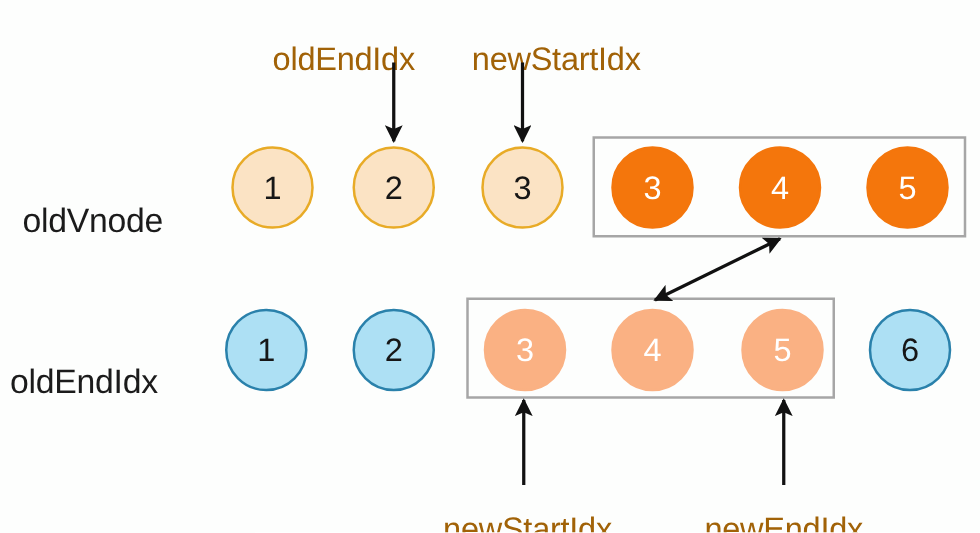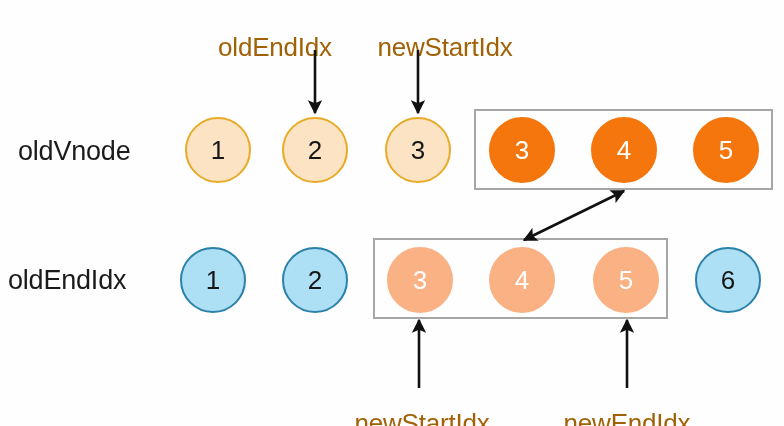--- a/index.html
+++ b/index.html
@@ -19,20 +19,21 @@
     overflow: hidden;
   }
   
   .row-label {
     position: absolute;
     font-size: 27px;
     color: #1b1b1b;
     letter-spacing: -0.2px;
     white-space: nowrap;
     transform: translateY(-50%);
+    margin-top: 26px;
   }
   
   .idx-label {
     position: absolute;
     font-size: 26px;
     color: #a16207;
     letter-spacing: -0.2px;
     white-space: nowrap;
     transform: translateX(-50%);
   }

